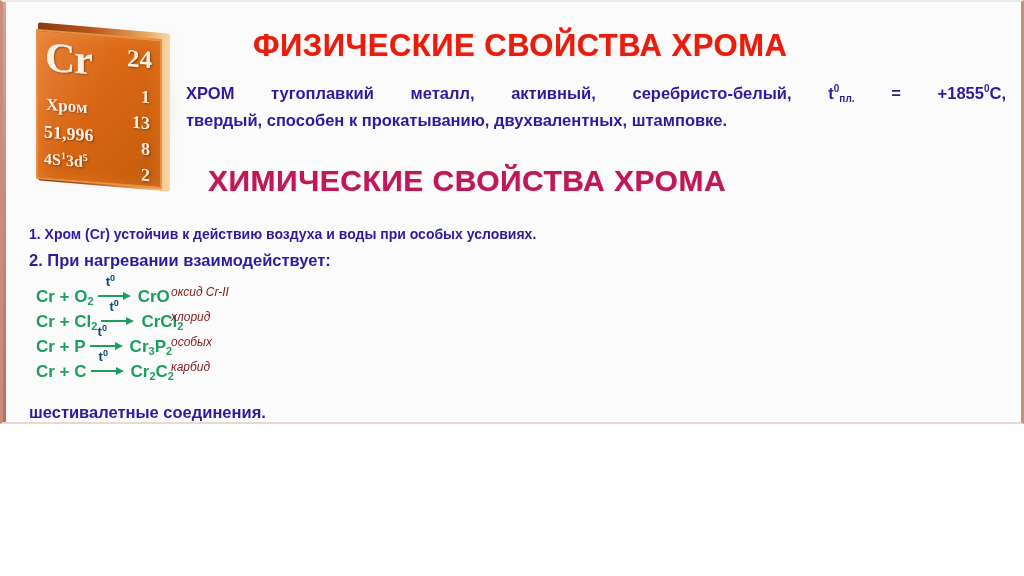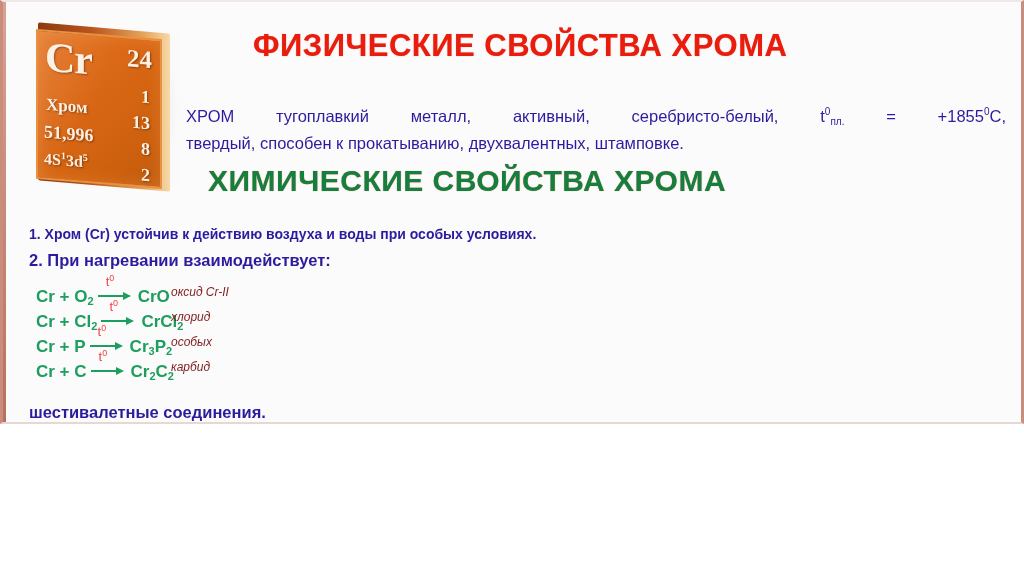--- a/index.html
+++ b/index.html
@@ -153,35 +153,35 @@
     letter-spacing: 0.5px;
     text-shadow: 0 0 1px rgba(232,29,14,0.55);
     white-space: nowrap;
   }
   .heading-chem {
     position: absolute;
     left: 205px;
     top: 162px;
     font-size: 30px;
     font-weight: 700;
-    color: #15803d;
+    color: #be185d;
     letter-spacing: 0.5px;
     text-shadow: 0 0 1px rgba(232,29,14,0.55);
     white-space: nowrap;
   }
 
   
   .phys-para {
     position: absolute;
     left: 183px;
-    top: 98px;
+    top: 75px;
     width: 820px;
     color: #2b1b9e;
     font-size: 16.5px;
-    font-weight: 400;
+    font-weight: 700;
     line-height: 24px;
     text-align: justify;
   }
   .phys-para .line1 {
     display: block;
     text-align: justify;
     text-align-last: justify;
   }
   .phys-para .line2 { display: block; }
   .phys-para sup { font-size: 10px; vertical-align: super; }
@@ -238,23 +238,23 @@
     display: inline-block;
     width: 38px;
     height: 20px;
     margin: 0 3px;
     flex: 0 0 auto;
   }
   .arrow-t {
     position: absolute;
     top: -8px;
     left: 9px;
-    color: #ef4444;
+    color: #0c4a6e;
     font-size: 13px;
-    font-weight: 400;
+    font-weight: 700;
     line-height: 1;
     white-space: nowrap;
   }
   .arrow-t sup { font-size: 9px; vertical-align: super; }
   .arrow-line {
     position: absolute;
     left: 1px;
     bottom: 5px;
     width: 31px;
     height: 2px;

